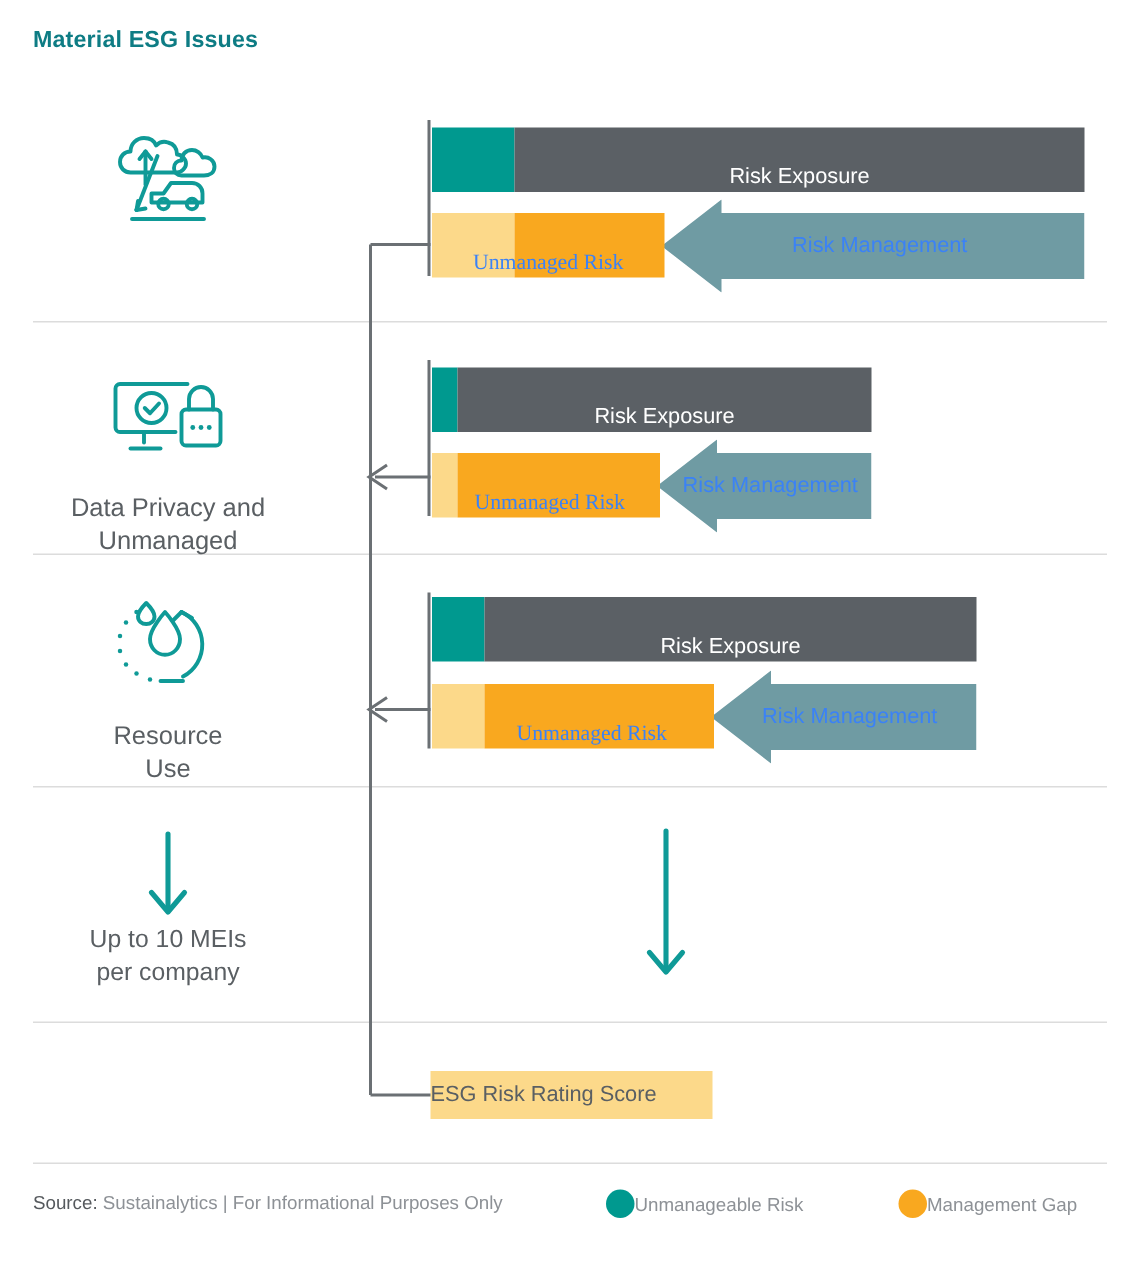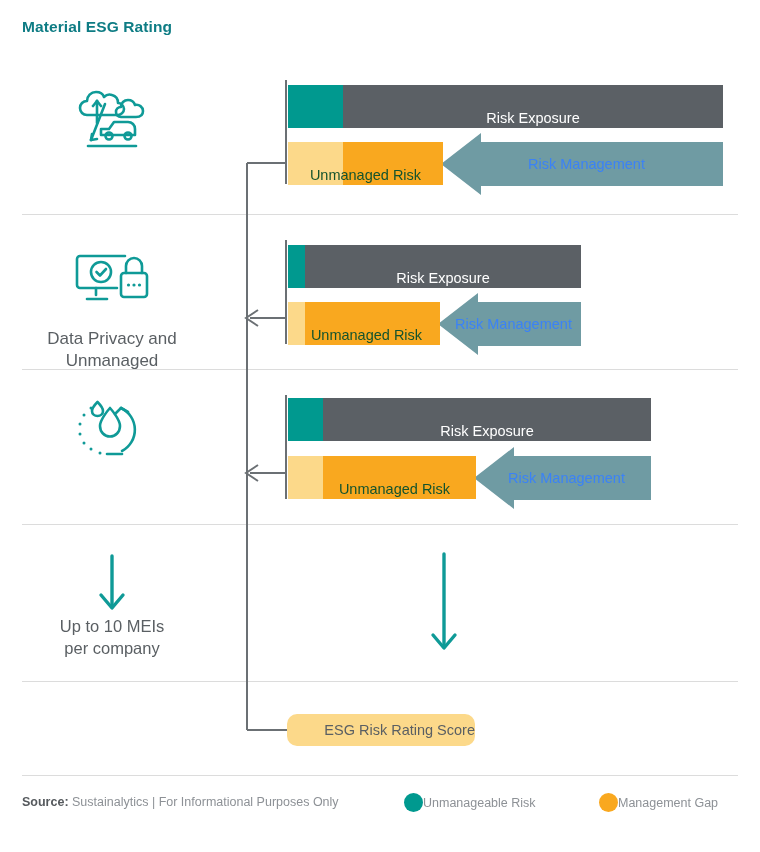--- a/index.html
+++ b/index.html
@@ -36,21 +36,21 @@
   .bar{position:absolute;height:43px;}
   .seg{position:absolute;top:0;height:100%;}
   .seg-teal{background:#00998f;}
   .seg-grey{background:#5b6065;}
   .seg-lyellow{background:#fcd98a;}
   .seg-orange{background:#f9a81f;}
   .bar-txt{
     position:absolute;top:0;height:43px;line-height:43px;
     font-size:14.5px;color:#ffffff;white-space:nowrap;margin-top:12px;
   }
-  .bar-txt.dark{color:#14532d;}
+  .bar-txt.dark{color:#3b82f6;font-family:Liberation Serif, serif;}
 
   
   .rm-arrow{position:absolute;height:62px;}
   .rm-arrow svg{display:block;width:100%;height:100%;}
   .rm-label{
     position:absolute;height:62px;line-height:62px;
     font-size:14.5px;color:#3b82f6;white-space:nowrap;text-align:center;
   }
 
   
@@ -60,40 +60,40 @@
   .mei{position:absolute;left:22px;width:180px;text-align:center;}
   .mei .arrowbox{height:66px;display:flex;align-items:center;justify-content:center;}
   .mei .lbl{
     font-size:16.5px;font-weight:normal;color:#5a5f63;line-height:1.32;
   }
   .mid-arrow{position:absolute;}
 
   
   .scorebox{
     position:absolute;background:#fcd98a;
-    display:flex;align-items:center;justify-content:flex-end;
-    font-size:14.5px;color:#5a5f63;white-space:nowrap;border-radius:10px;
+    display:flex;align-items:center;justify-content:flex-start;
+    font-size:14.5px;color:#5a5f63;white-space:nowrap;
   }
 
   
   .footer-src{
     position:absolute;left:22px;top:795px;
     font-size:12.5px;color:#8d9196;white-space:nowrap;
   }
-  .footer-src b{color:#55595d;font-weight:bold;}
+  .footer-src b{color:#55595d;font-weight:normal;}
   .legend{position:absolute;display:flex;align-items:center;}
   .legend .dot{width:19px;height:19px;border-radius:50%;flex:0 0 auto;}
   .legend .ltxt{font-size:12.5px;color:#8d9196;white-space:nowrap;}
 </style>
 </head>
 <body>
 
 <div id="stage">
 
-  <div class="title">Material ESG Rating</div>
+  <div class="title">Material ESG Issues</div>
 
   <div class="sep" style="top:214px"></div>
   <div class="sep" style="top:369px"></div>
   <div class="sep" style="top:524px"></div>
   <div class="sep" style="top:681px"></div>
   <div class="sep" style="top:775px"></div>
 
   <div class="issue" style="top:82px">
     <div class="ico">
       <svg width="82" height="64" viewBox="0 0 82 64" fill="none" stroke="#0f9a97" stroke-width="2.6" stroke-linecap="round" stroke-linejoin="round">
@@ -186,20 +186,23 @@
         <circle cx="18" cy="10" r="1.5" fill="#0f9a97" stroke="none"></circle>
         <circle cx="11" cy="17" r="1.5" fill="#0f9a97" stroke="none"></circle>
         <circle cx="7" cy="26" r="1.5" fill="#0f9a97" stroke="none"></circle>
         <circle cx="7" cy="36" r="1.5" fill="#0f9a97" stroke="none"></circle>
         <circle cx="11" cy="45" r="1.5" fill="#0f9a97" stroke="none"></circle>
         <circle cx="18" cy="51" r="1.5" fill="#0f9a97" stroke="none"></circle>
         <circle cx="27" cy="55" r="1.5" fill="#0f9a97" stroke="none"></circle>
         <path d="M34 56h15"></path>
       </svg>
     </div>
+    <div class="lbl">
+      <span>Resource</span><br><span>Use</span>
+    </div>
   </div>
 
   <div class="axis" style="left:285px;top:395px;height:104px"></div>
 
   <div class="bar" style="left:288px;top:398px;width:363px">
     <div class="seg seg-teal" style="left:0;width:35px"></div>
     <div class="seg seg-grey" style="left:35px;right:0"></div>
     <div class="bar-txt" style="left:35px;right:0;text-align:center">Risk Exposure</div>
   </div>
 

